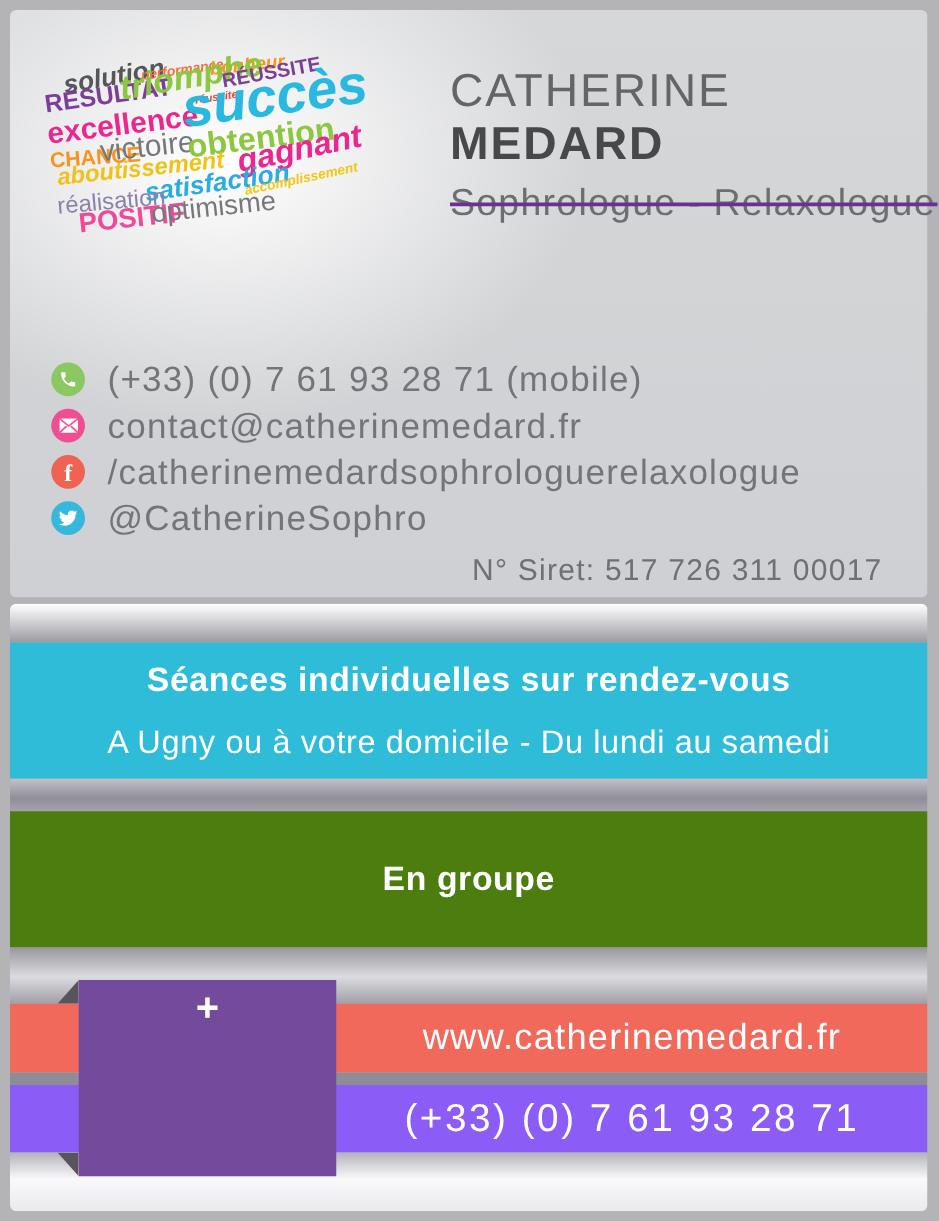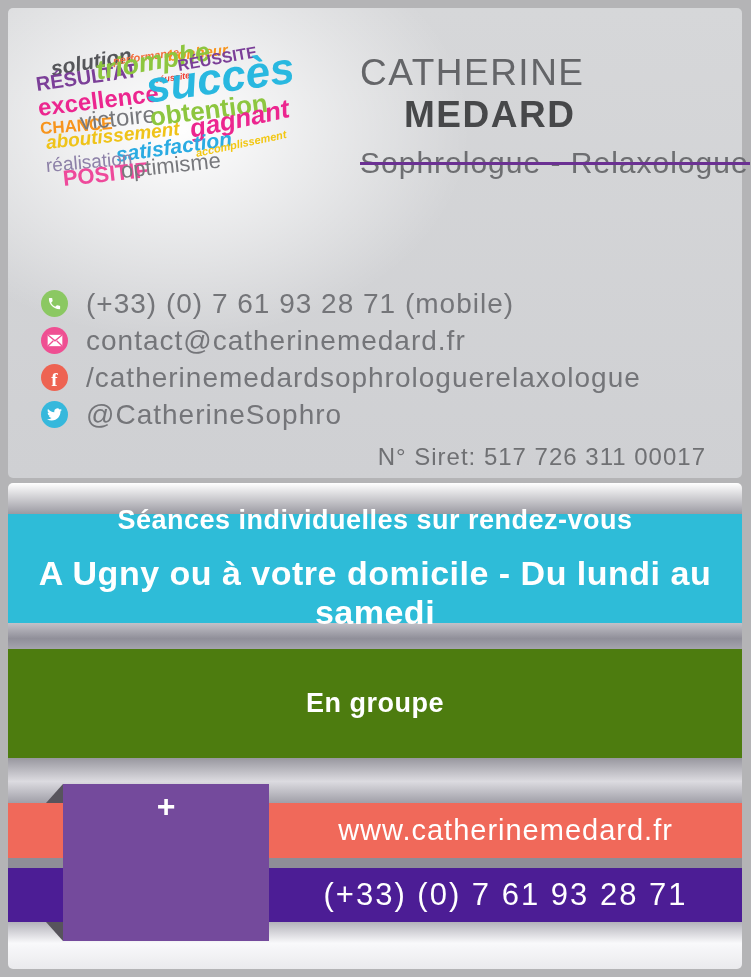--- a/index.html
+++ b/index.html
@@ -13,21 +13,21 @@
   .top-card{
     position:absolute;left:8px;top:8px;width:734px;height:470px;border-radius:5px;
     background:
       radial-gradient(ellipse 430px 310px at 170px 120px, #ffffff 0%, rgba(255,255,255,0) 68%),
       linear-gradient(180deg,#d6d7d9 0%,#cfd0d3 100%);
   }
   .wordcloud{position:absolute;left:18px;top:25px;width:330px;height:210px;}
   .wordcloud span{position:absolute;white-space:nowrap;line-height:1;transform-origin:left center;}
   .header{position:absolute;left:352px;top:44px;width:390px;}
   .title{font-size:37px;letter-spacing:1.5px;color:#646568;font-weight:400;}
-  .title b{color:#47484a;font-weight:700;margin-left:44px;}
+  .title b{color:#47484a;font-weight:700;}
   .subtitle{font-size:30px;letter-spacing:1px;color:#6d6e71;margin-top:10px;}
   .purple-rule{position:absolute;left:352px;top:154px;width:390px;height:3px;background:#6b3093;}
   
   .contacts{position:absolute;left:33px;top:277px;width:690px;}
   .c-row{display:flex;align-items:center;height:37px;}
   .c-ic{width:27px;height:27px;border-radius:50%;flex:0 0 27px;display:flex;align-items:center;justify-content:center;}
   .c-ic svg{display:block;}
   .ic-phone{background:#8bc862;}
   .ic-mail{background:#ef4f92;}
   .ic-fb{background:#ee6352;}
@@ -35,27 +35,27 @@
   .fb-f{color:#fff;font-family:"Liberation Serif",serif;font-weight:700;font-size:19px;line-height:1;margin-top:3px;}
   .c-txt{margin-left:18px;font-size:28px;letter-spacing:1px;color:#747579;}
   .siret{position:absolute;right:36px;top:435px;font-size:24px;letter-spacing:1px;color:#6f7073;}
   
   .lower{position:absolute;left:8px;top:483px;width:734px;height:486px;border-radius:5px;overflow:hidden;}
   .strip1{height:31px;background:linear-gradient(180deg,#ffffff 0%,#9b9aa2 100%);}
   .banner{height:109px;color:#fff;text-align:center;display:flex;flex-direction:column;justify-content:center;gap:18px;}
   .banner-teal{background:#2ebcd8;}
   .banner-green{background:#4d7c0f;}
   .banner .b-title{font-size:27px;font-weight:700;letter-spacing:0.5px;}
-  .banner .b-sub{font-size:34px;font-weight:700;letter-spacing:0.5px;}
+  .banner .b-sub{font-size:26px;font-weight:400;letter-spacing:0.5px;}
   .strip2{height:26px;background:linear-gradient(180deg,#c2c1c8 0%,#908f99 60%,#a5a4ad 100%);}
   .strip3{height:45px;background:linear-gradient(180deg,#98979f 0%,#dcdbe0 52%,#a09fa8 100%);}
   .ribbon{display:flex;align-items:center;color:#fff;}
   .ribbon-coral{height:55px;background:#f0695a;}
   .ribbon-gap{height:10px;background:#8e8d97;}
-  .ribbon-pink{height:54px;background:#4c1d95;}
+  .ribbon-pink{height:54px;background:#8b5cf6;}
   .ribbon .r-txt{margin-left:261px;flex:1;text-align:center;}
   .r-url{font-size:29px;letter-spacing:1px;}
   .r-phone{font-size:31px;letter-spacing:2px;}
   .strip5{height:47px;background:linear-gradient(180deg,#b3b2ba 0%,#f9f9fb 45%,#eaeaed 100%);}
   
   .badge{
     position:absolute;left:63px;top:784px;width:206px;height:157px;background:#744a9c;z-index:5;
     color:#fff;text-align:center;cursor:pointer;
   }
   .badge .l1{font-size:30px;font-weight:700;letter-spacing:1px;margin-top:46px;}

